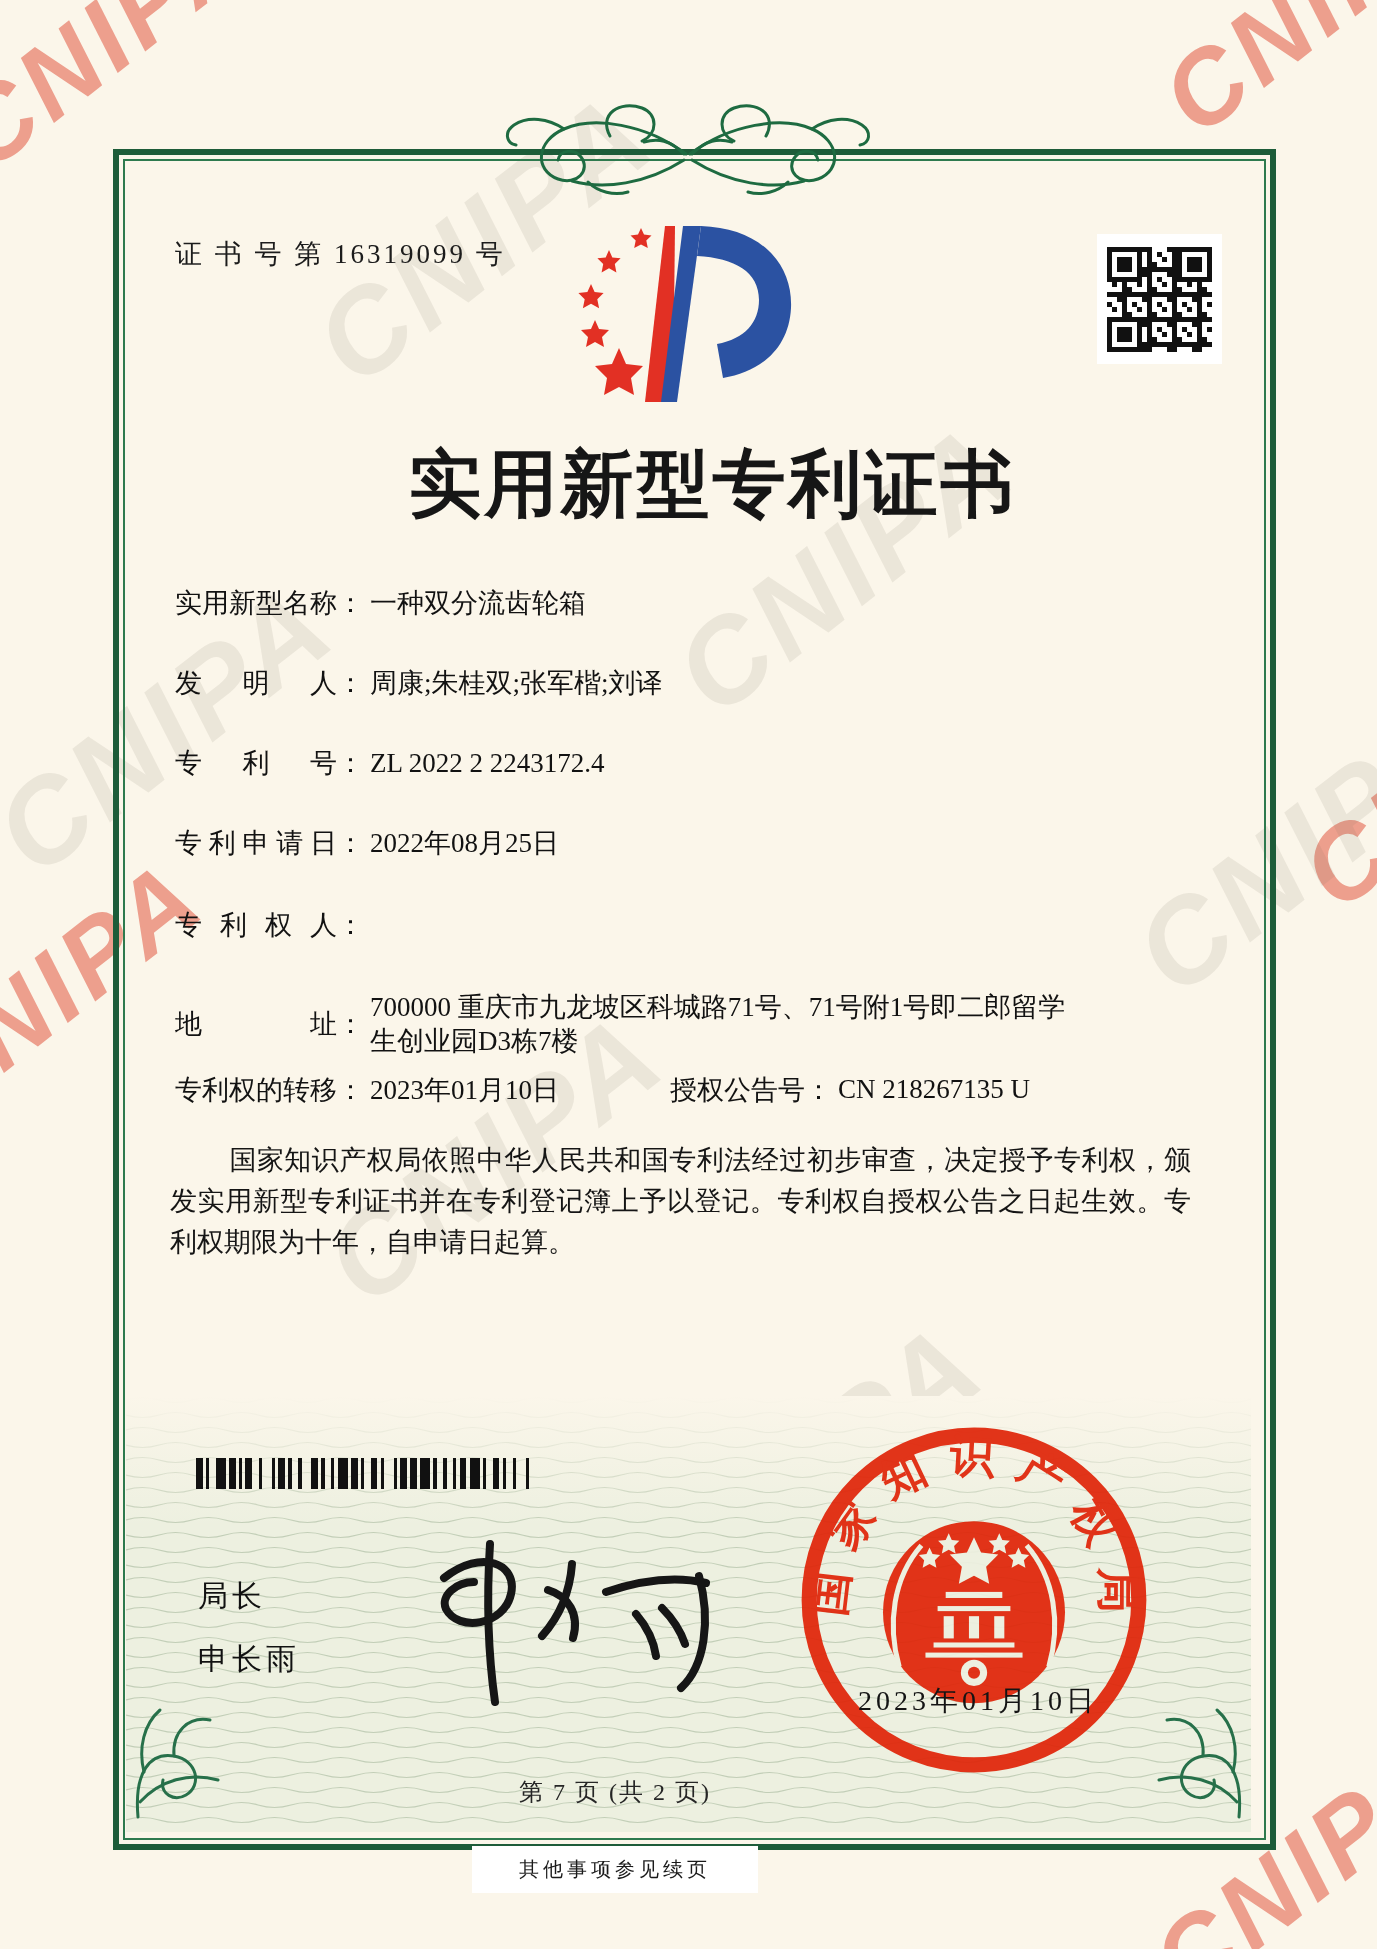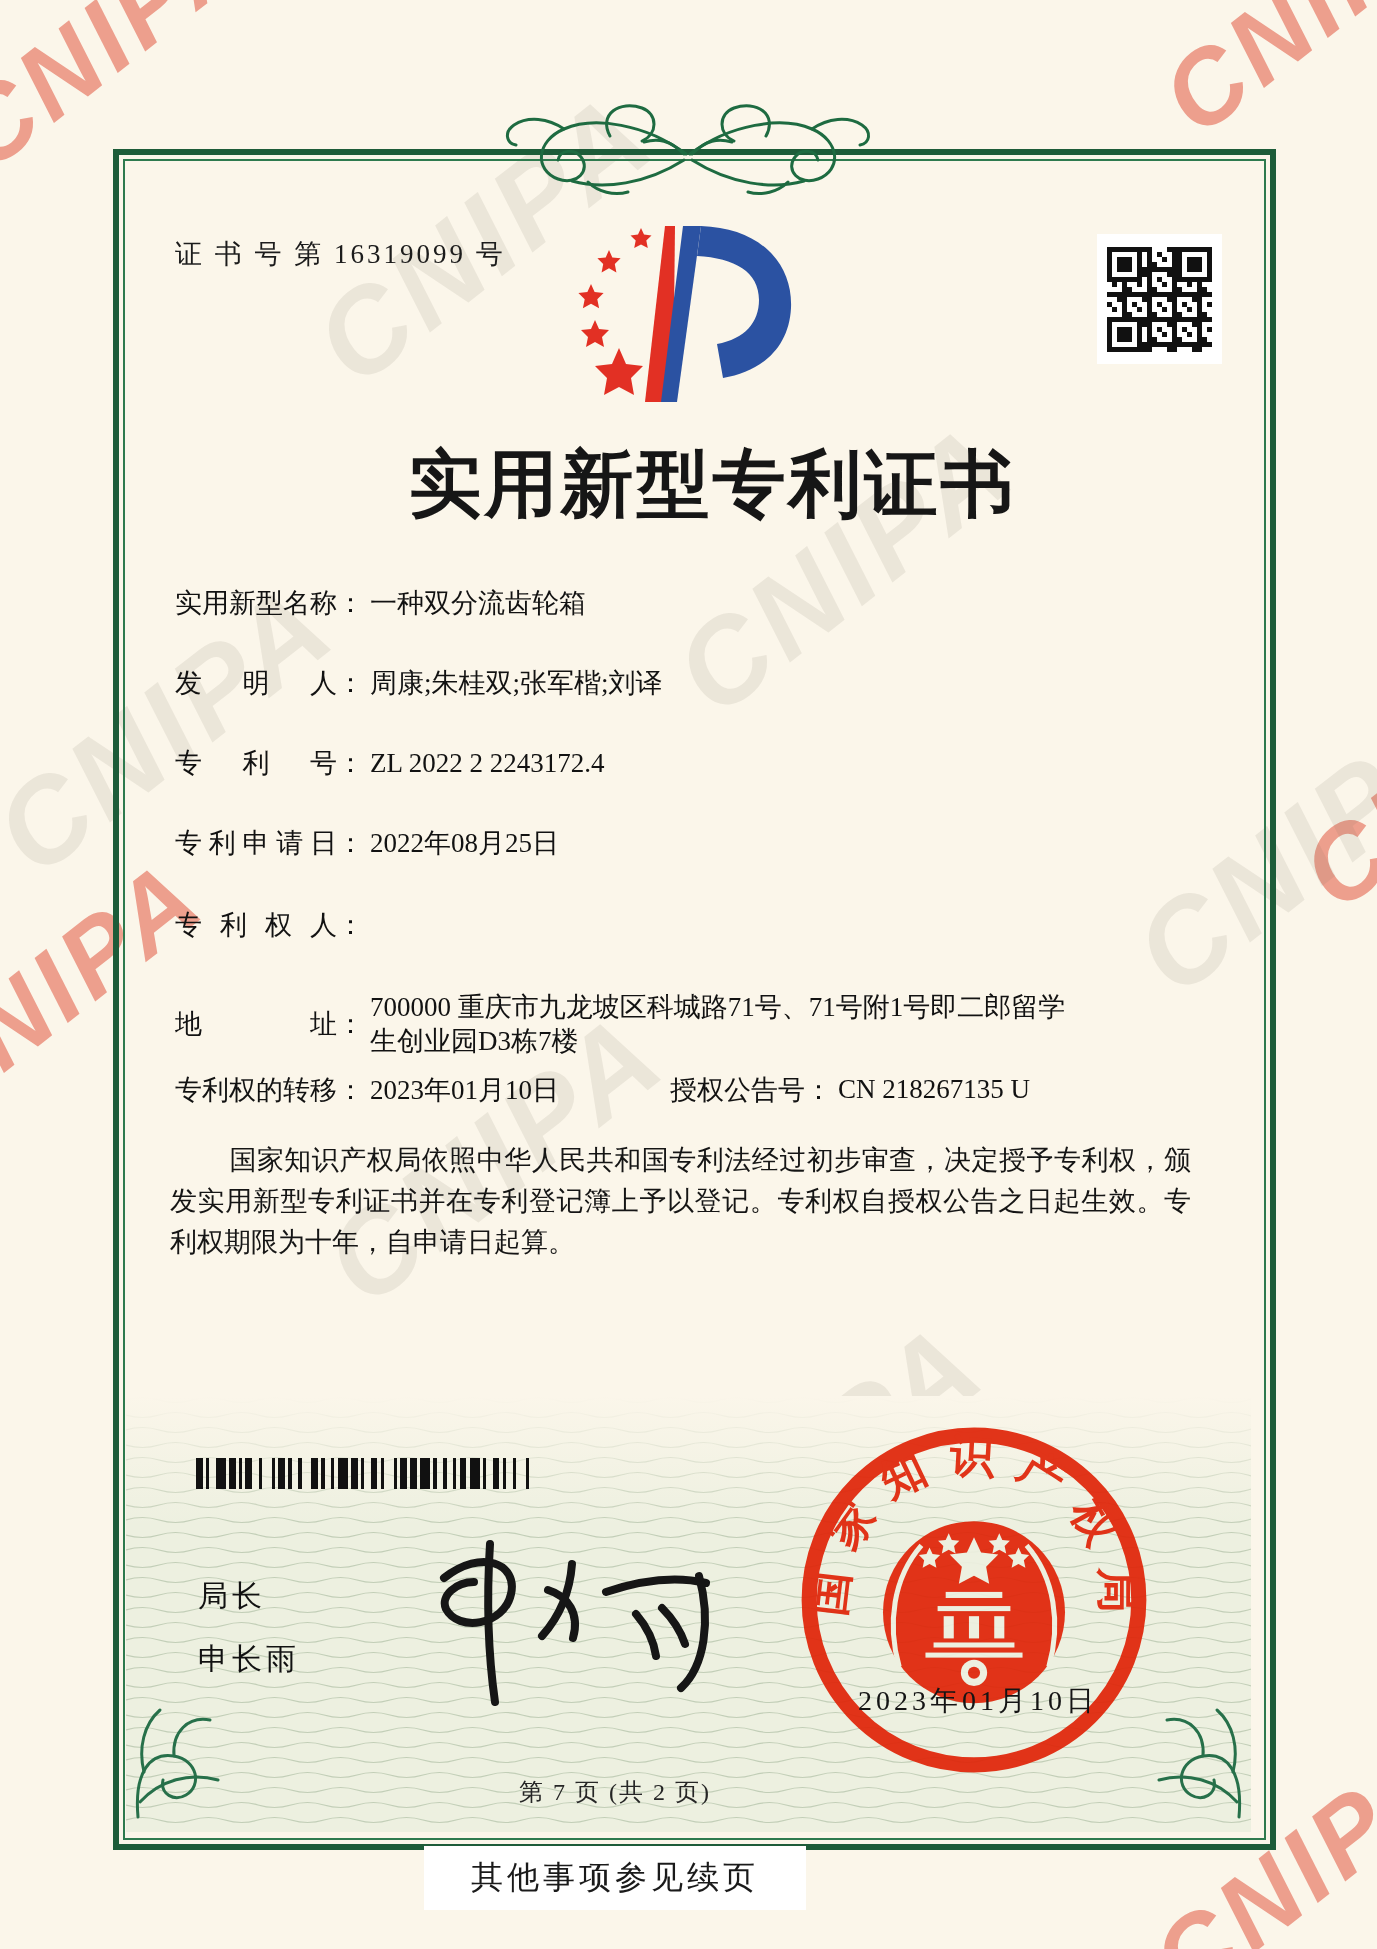--- a/index.html
+++ b/index.html
@@ -50,21 +50,21 @@
           font-size:30px;font-weight:500;color:#111;}
   .signer div{margin-bottom:22px;letter-spacing:4px;}
   .sig{position:absolute;left:398px;top:1532px;z-index:4;}
   .seal{position:absolute;left:792px;top:1418px;width:364px;height:364px;z-index:3;opacity:.92;}
   .sealdate{position:absolute;left:858px;top:1682px;z-index:5;font-size:28px;color:#141414;
             letter-spacing:4px;}
   .pagefoot{position:absolute;left:0;top:1776px;width:1230px;text-align:center;
             font-size:24px;color:#262626;z-index:4;letter-spacing:2px;}
   .contnote{position:absolute;left:0;top:1846px;width:1230px;text-align:center;z-index:3;}
   .contnote span{display:inline-block;background:#ffffff;padding:10px 47px;
-            font-size:32px;color:#1a1a1a;letter-spacing:4px;}
+            font-size:20px;color:#1a1a1a;letter-spacing:4px;}
   .topornament{position:absolute;left:448px;top:96px;z-index:2;}
   .cflo{position:absolute;z-index:2;}
 </style>
 </head>
 <body>
 
 <span class="wm red" style="left:-70px;top:-20px">CNIPA</span>
 <span class="wm red" style="left:1140px;top:-55px">CNIPA</span>
 <span class="wm red" style="left:-120px;top:930px">CNIPA</span>
 <span class="wm red" style="left:1280px;top:720px">CNIPA</span>

